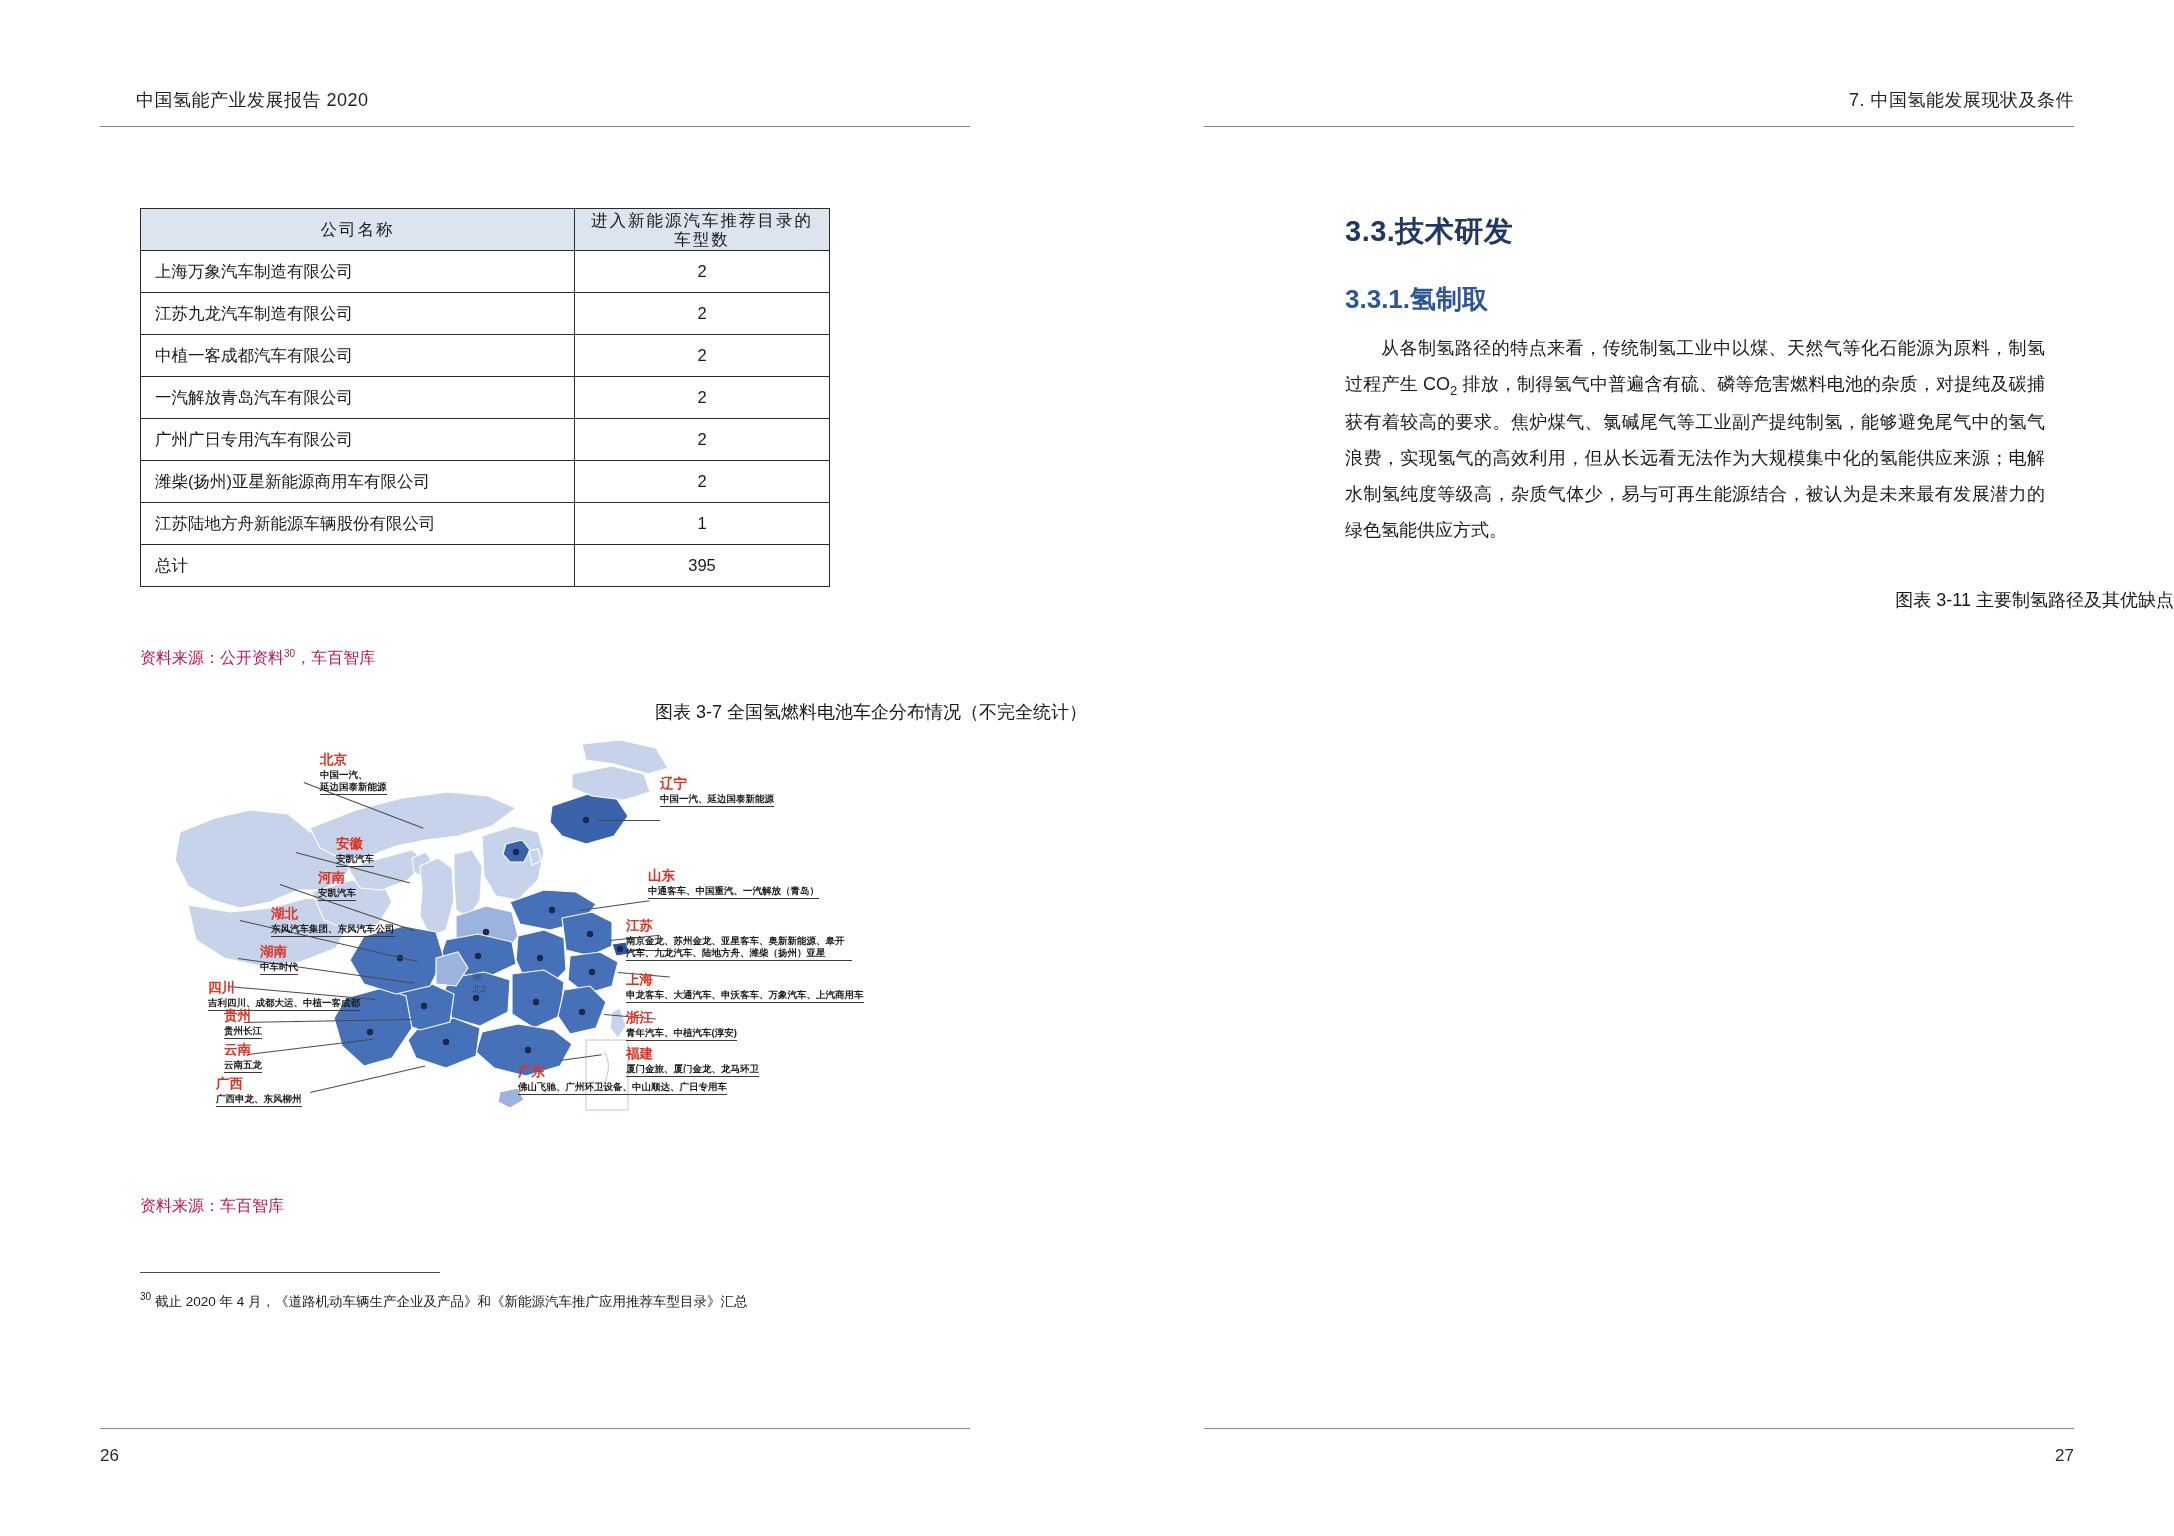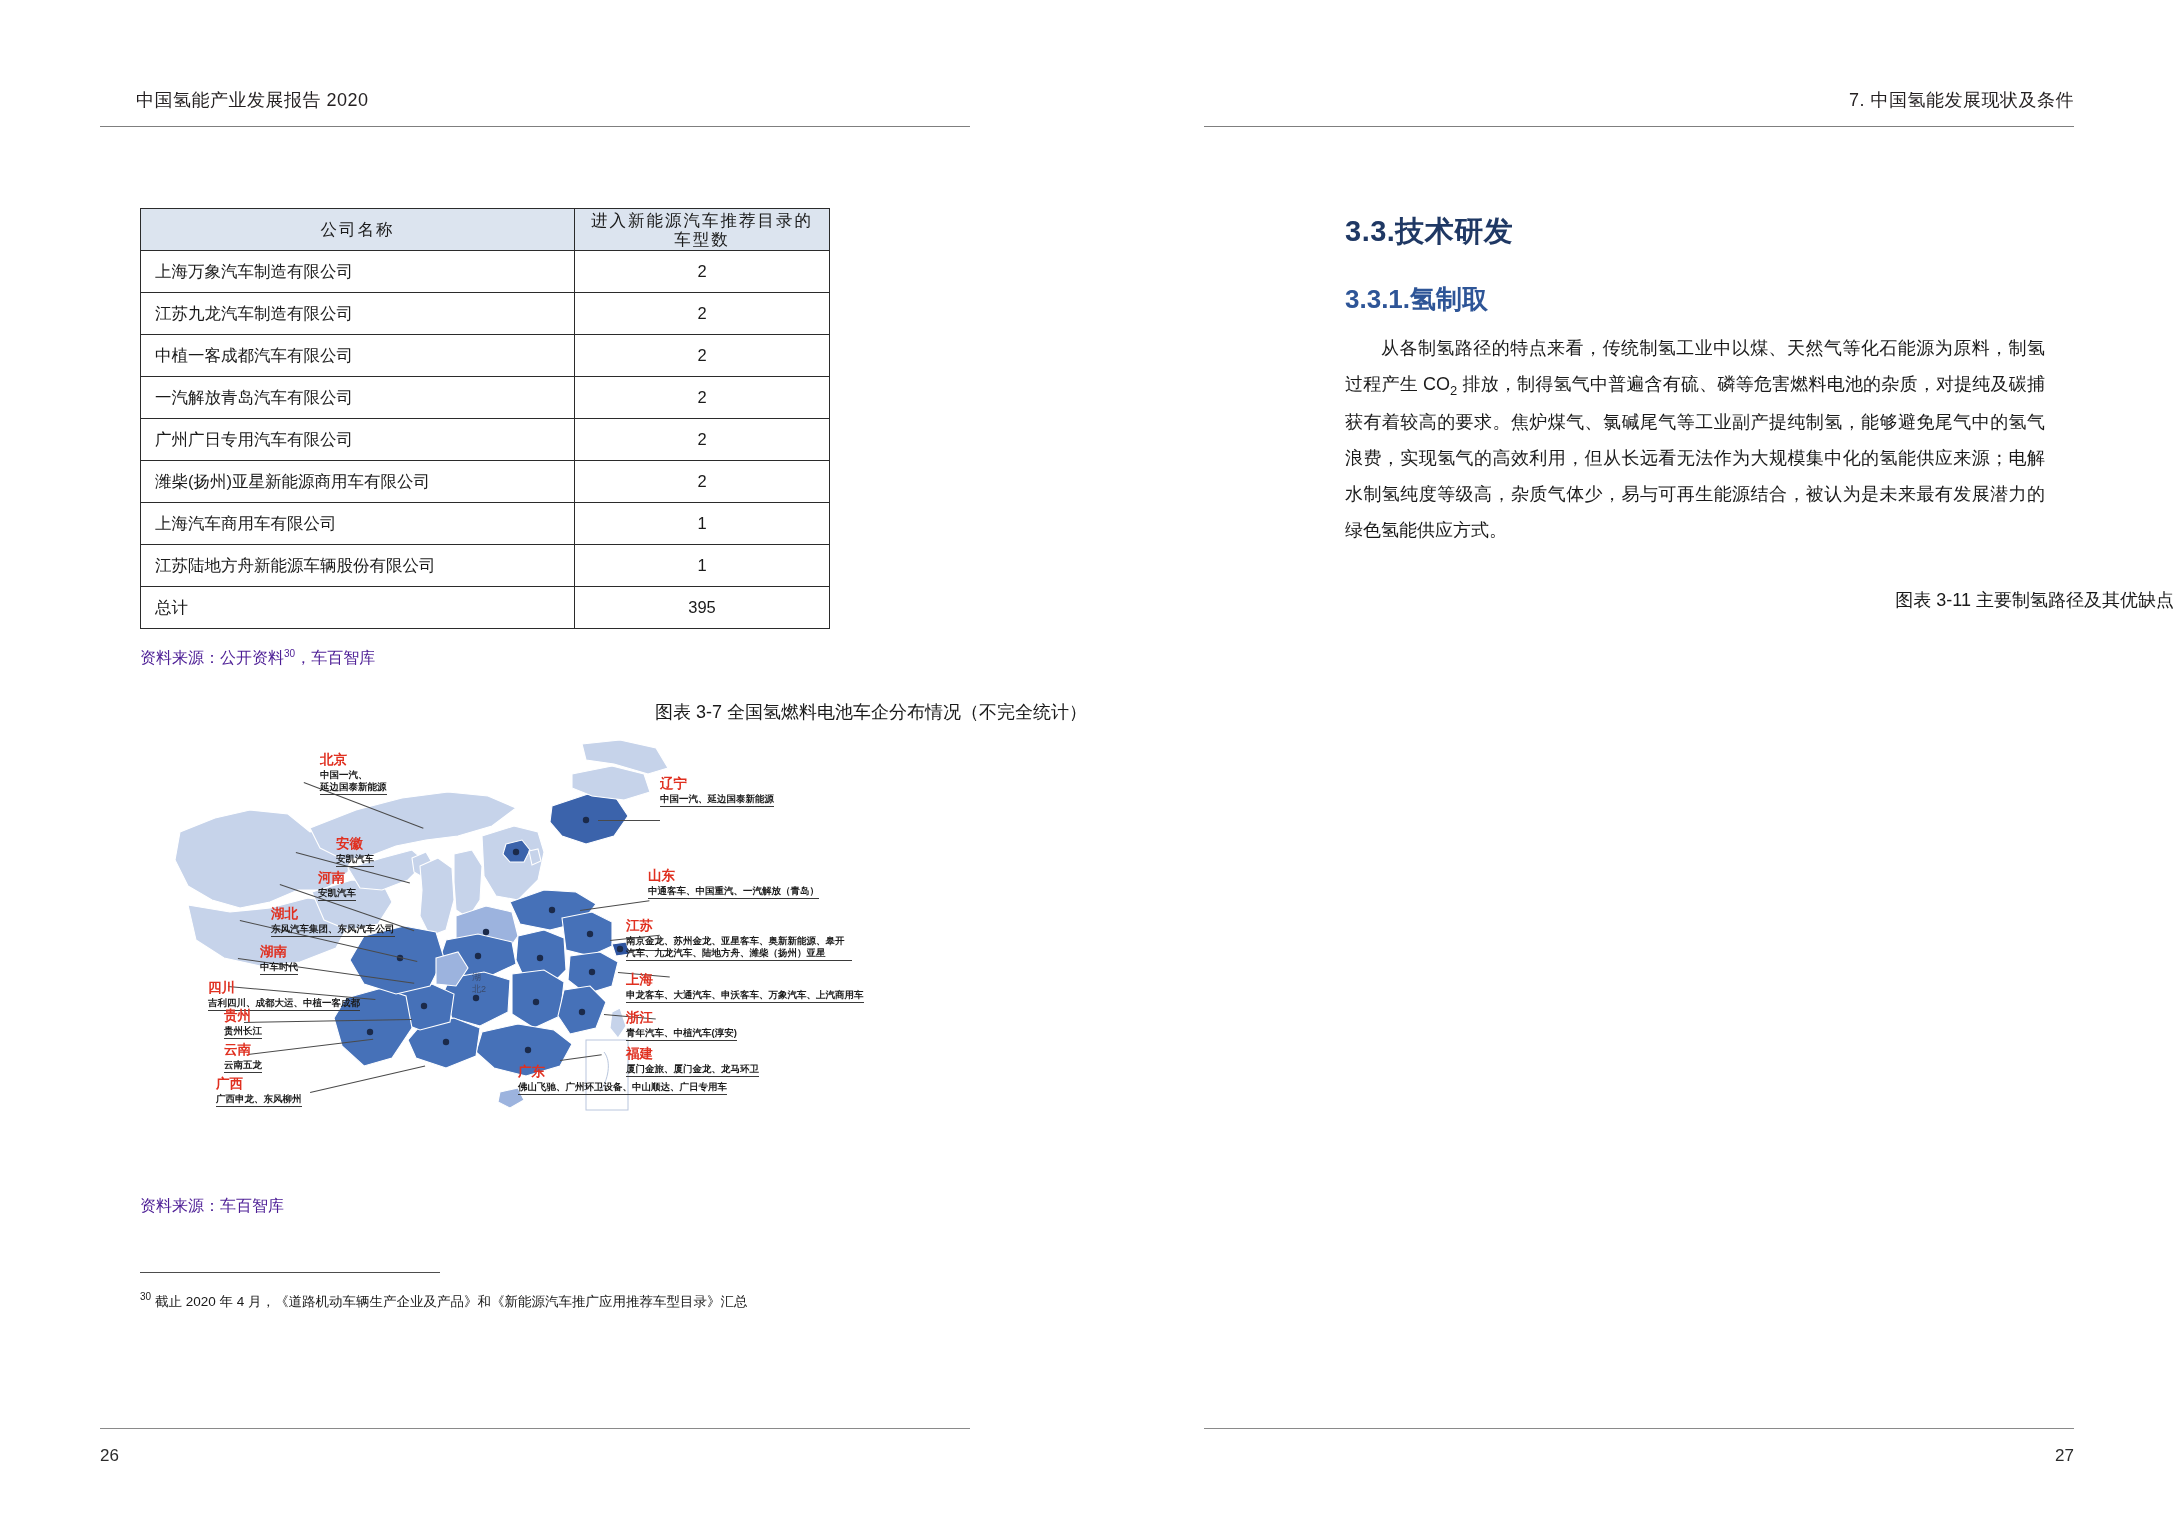--- a/index.html
+++ b/index.html
@@ -60,21 +60,21 @@
     letter-spacing: 2px;
   }
   .tbl-left td.name { text-align: left; }
   .tbl-left td.num  { text-align: center; }
   .col-name { width: 63%; }
   .col-num  { width: 37%; }
 
   .srcline {
     position: absolute;
     font-size: 16px;
-    color: #4c1d95;
+    color: #be185d;
   }
   .srcline sup { font-size: 10px; vertical-align: super; }
 
   .figcap {
     position: absolute;
     font-size: 18px;
     color: #1a1a1a;
     text-align: right;
     white-space: nowrap;
   }
@@ -195,24 +195,20 @@
             <td class="name">一汽解放青岛汽车有限公司</td>
             <td class="num">2</td>
           </tr>
           <tr>
             <td class="name">广州广日专用汽车有限公司</td>
             <td class="num">2</td>
           </tr>
           <tr>
             <td class="name">潍柴(扬州)亚星新能源商用车有限公司</td>
             <td class="num">2</td>
-          </tr>
-          <tr>
-            <td class="name">上海汽车商用车有限公司</td>
-            <td class="num">1</td>
           </tr>
           <tr>
             <td class="name">江苏陆地方舟新能源车辆股份有限公司</td>
             <td class="num">1</td>
           </tr>
           <tr>
             <td class="name">总计</td>
             <td class="num">395</td>
           </tr>
         </tbody>

